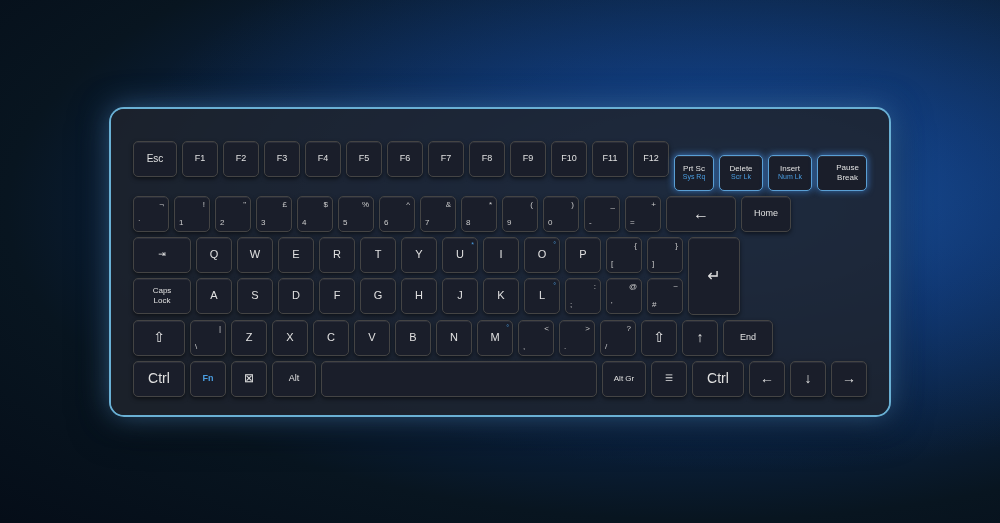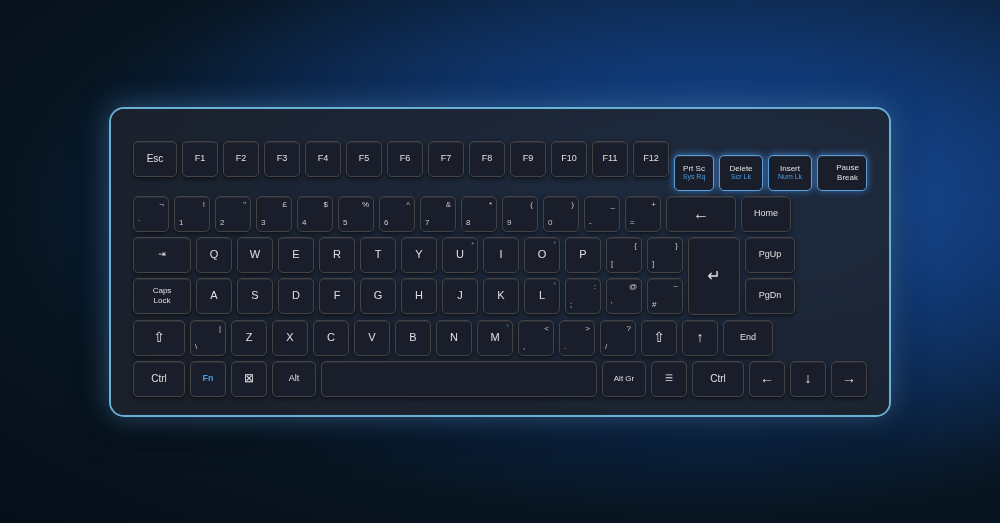--- a/index.html
+++ b/index.html
@@ -98,21 +98,21 @@
     .key-pause { min-width: 50px; font-size: 8px; padding-left: 13px; }
     .key-backspace { min-width: 70px; }
     .key-home { min-width: 50px; text-align: center; }
     .key-tab { min-width: 58px; font-size: 9px; }
     .key-enter { min-width: 52px; min-height: 78px; font-size: 10px; }
     .key-pgup { min-width: 50px; }
     .key-pgdn { min-width: 50px; }
     .key-caps { min-width: 58px; font-size: 8px; }
     .key-shift-l { min-width: 52px; }
     .key-end { min-width: 50px; }
-    .key-ctrl { min-width: 52px; font-size: 10px; }
+    .key-ctrl { min-width: 52px; font-size: 14px; }
     .key-fn { min-width: 36px; font-size: 9px; color: #4a9de0; }
     .key-cmd { min-width: 36px; }
     .key-alt { min-width: 44px; font-size: 9px; }
     .key-space { flex: 1; min-width: 220px; }
     .key-altgr { min-width: 44px; font-size: 8px; }
     .key-menu { min-width: 36px; }
     .key-arr { min-width: 36px; }
 
     .key-top {
       font-size: 8px;
@@ -328,24 +328,20 @@
           </div>
           <div class="key">
             <span class="key-top">~</span>
             <span class="key-bot">#</span>
           </div>
         </div>
       </div>
 
       <div class="key key-enter" style="font-size:16px; display:flex;align-items:center;justify-content:center;">↵</div>
 
-      <div style="display:flex;flex-direction:column;gap:5px;">
-        <div class="key key-pgup" style="min-height:36px;">PgUp</div>
-        <div class="key key-pgdn" style="min-height:36px;">PgDn</div>
-      </div>
     </div>
 
     <div class="key-row">
       <div class="key key-shift-l" style="font-size:14px;">⇧</div>
       <div class="key">
         <span class="key-top">|</span>
         <span class="key-bot">\</span>
       </div>
       <div class="key">
           <span class="key-main">Z</span>

